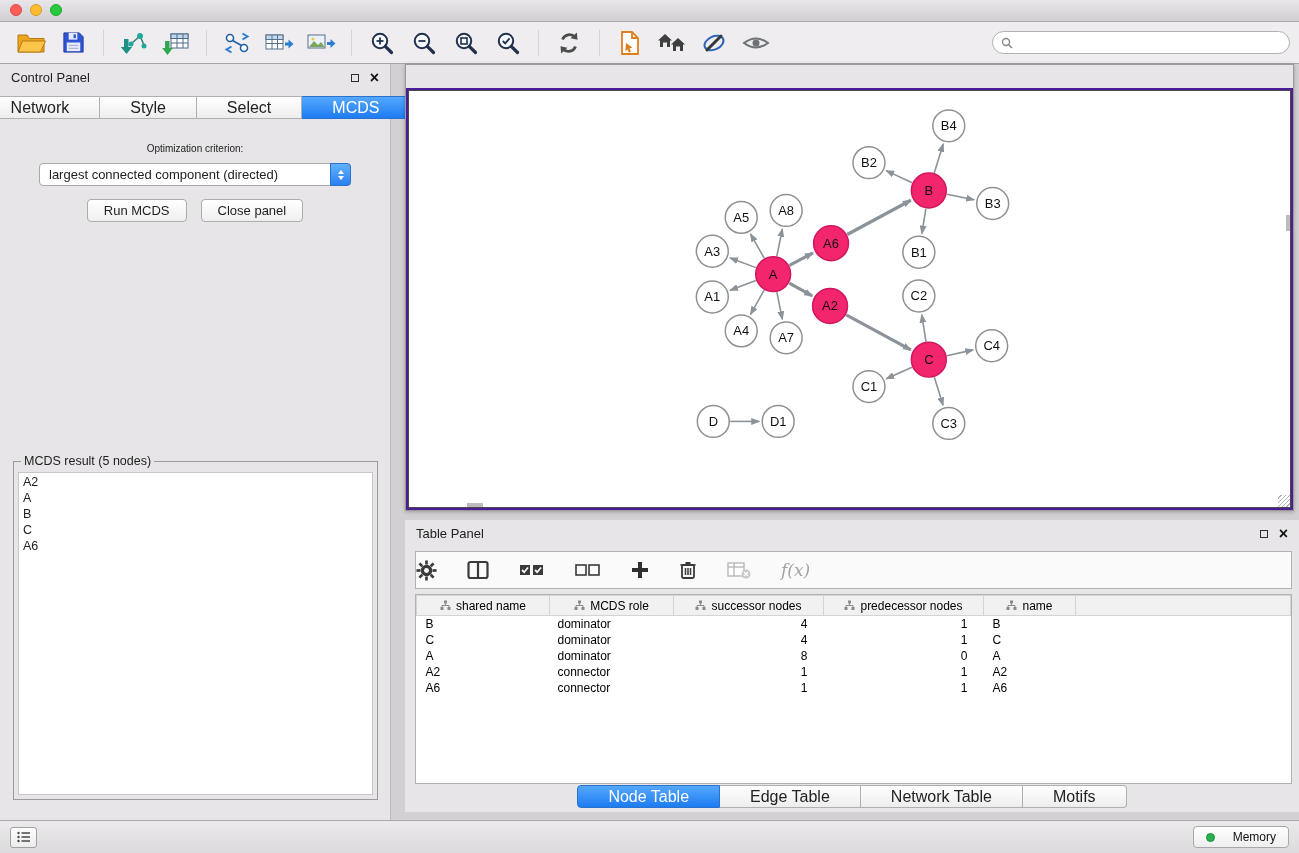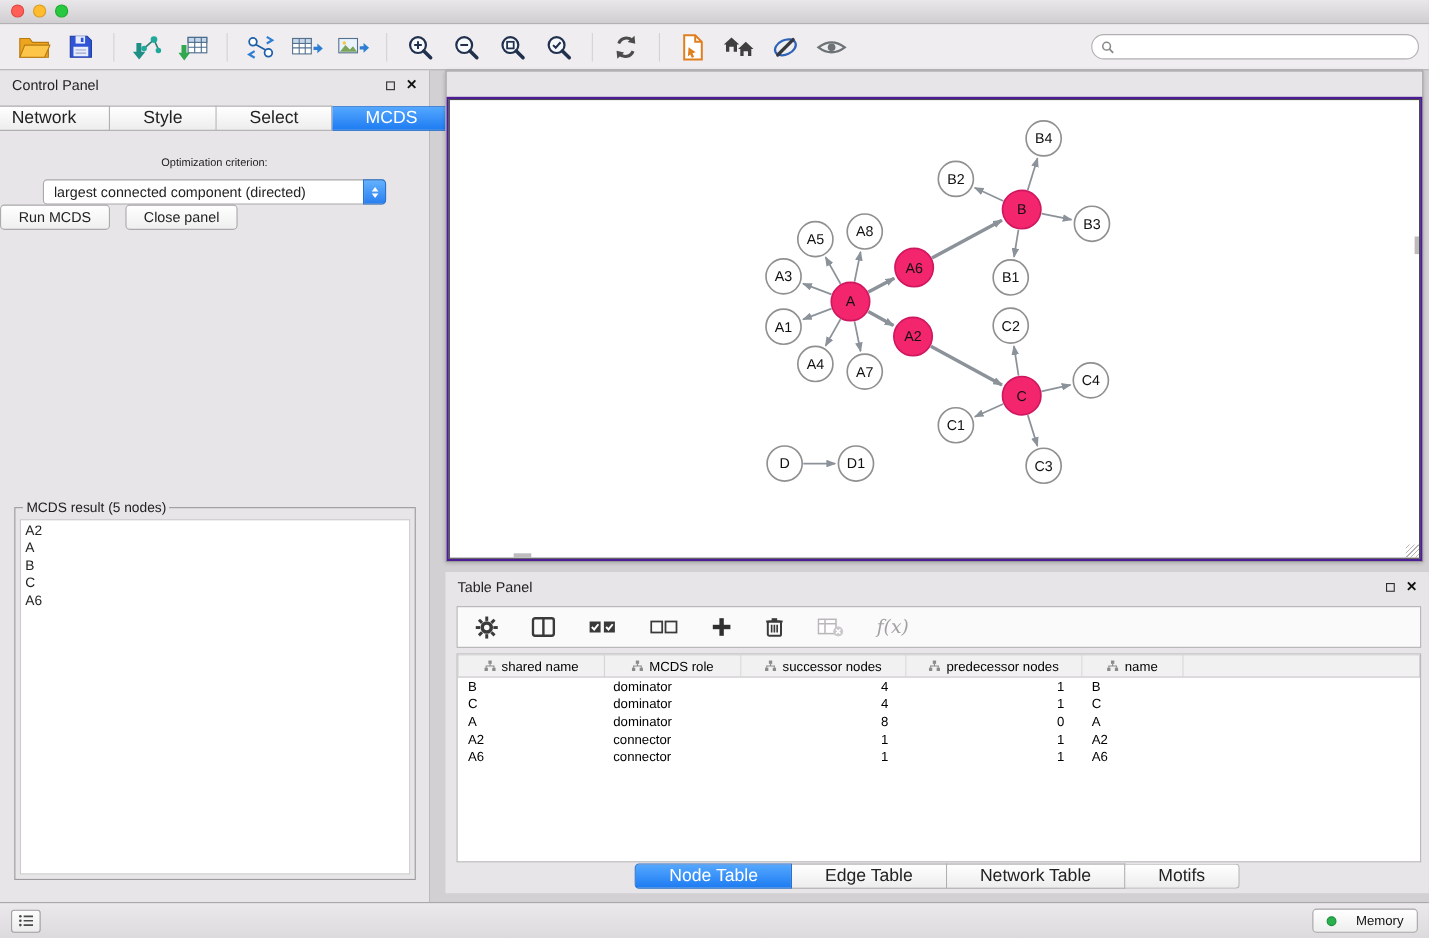--- a/index.html
+++ b/index.html
@@ -31,42 +31,42 @@
 .seg-tabs{display:flex;justify-content:center;margin-top:5px}
 .seg-tabs .tab{font-size:16px;padding:3px 30px;background:linear-gradient(#ffffff,#ededed);border:1px solid #b1afb1;border-left:none;color:#222;line-height:15px}
 .seg-tabs .tab:first-child{border-left:1px solid #b1afb1;border-radius:4px 0 0 4px}
 .seg-tabs .tab:last-child{border-radius:0 4px 4px 0}
 .seg-tabs .tab.selected{background:linear-gradient(#55a8ff,#1e7cf2);color:#fff;border-color:#2a72cc}
 .opt-label{text-align:center;font-size:10px;margin-top:24px}
 .dropdown{position:relative;width:312px;height:23px;margin:9px auto 0;background:#fff;border:1px solid #aaa8aa;border-radius:4px;font-size:13px;line-height:21px;padding-left:9px;white-space:nowrap}
 .dropdown .stepper{position:absolute;right:-1px;top:-1px;bottom:-1px;width:21px;background:linear-gradient(#62b1ff,#2a7ff0);border-radius:0 4px 4px 0;display:flex;flex-direction:column;align-items:center;justify-content:center;gap:2px;border:1px solid #2a72cc}
 .arrow-up{width:0;height:0;border-left:3.5px solid transparent;border-right:3.5px solid transparent;border-bottom:4.5px solid #fff}
 .arrow-down{width:0;height:0;border-left:3.5px solid transparent;border-right:3.5px solid transparent;border-top:4.5px solid #fff}
-.btn-row{display:flex;justify-content:flex-start;gap:14px;}
+.btn-row{display:flex;justify-content:center;gap:14px;margin-top:13px}
 .push-btn{font-size:13px;height:23px;padding:0 16px;background:linear-gradient(#ffffff,#f0eff0);border:1px solid #adabad;border-radius:4px;font-family:inherit;color:#222}
 .result-box{position:absolute;left:13px;right:12px;top:390px;bottom:20px;border:1px solid #9c9a9c;padding:4px;min-width:0}
 .result-box legend{font-size:12.5px;padding:0 3px;margin-left:3px;color:#222}
 .result-list{width:100%;height:100%;background:#fff;border:1px solid #c8c6c8;font-size:12.5px;line-height:16px;padding:1px 4px;overflow:hidden}
 
 
 .network-window{position:absolute;left:405px;top:64px;width:889px;height:447px;background:#e7e5e7;border:1px solid #9b999b;box-shadow:0 1px 4px rgba(0,0,0,.25)}
 .net-titlebar{height:22px;background:linear-gradient(#e9e7e9,#cfcdcf);border-bottom:1px solid #b0aeb0;position:relative;display:flex;align-items:center}
 .net-titlebar .traffic{top:4px}
 .net-title{flex:1;text-align:center;font-size:13px;color:#3e3e3e}
 .net-content{position:absolute;top:23px;left:0;right:0;bottom:0;padding:2px;background:#4c1d95}
 .net-canvas{position:relative;width:100%;height:100%;background:#fff;border:1px solid #4a4a4a;overflow:hidden}
 .net-canvas svg{display:block;width:100%;height:100%}
 .net-canvas text{font-family:"Liberation Sans","DejaVu Sans",sans-serif}
 .vthumb{position:absolute;right:0;top:124px;width:4px;height:16px;background:#bdbbbd}
 .hthumb{position:absolute;bottom:0;left:58px;width:16px;height:4px;background:#bdbbbd}
 .resize-corner{position:absolute;right:0;bottom:0;width:12px;height:12px;background:repeating-linear-gradient(135deg,transparent,transparent 2px,#b5b3b5 2px,#b5b3b5 3px)}
 
 
 .table-panel{position:absolute;left:405px;top:520px;right:0;height:292px;background:#e7e5e7}
-.tp-toolbar{position:absolute;top:31px;left:10px;right:7px;height:38px;background:#fbfafb;border:1px solid #b3b1b3;display:flex;align-items:center;padding:0 16px;gap:30px}
+.tp-toolbar{position:absolute;top:31px;left:10px;right:7px;height:38px;background:#fbfafb;border:1px solid #b3b1b3;display:flex;align-items:center;padding:0 0;gap:30px}
 .tp-toolbar .tibtn{display:flex;align-items:center;justify-content:center;cursor:default}
 .fx{font-family:"DejaVu Serif","Liberation Serif",serif;font-style:italic;font-size:17px;color:#a3a1a3}
 .tp-table-wrap{position:absolute;top:74px;left:10px;right:7px;bottom:28px;background:#fff;border:1px solid #b3b1b3;overflow:hidden}
 table{border-collapse:collapse;width:100%;table-layout:fixed;font-size:12px;color:#000}
 thead th{background:#f2f1f2;border:1px solid #d5d3d5;font-weight:normal;height:20px;padding:0 2px;font-size:12px;text-align:center;white-space:nowrap;overflow:hidden}
 thead th svg{vertical-align:-1px;margin-right:5px}
 tbody td{height:16px;padding:0 6px;white-space:nowrap;overflow:hidden;line-height:16px}
 td.c0{padding-left:9px}
 td.c1{padding-left:8px}
 td.c2,td.c3{text-align:right;padding-right:16px}

